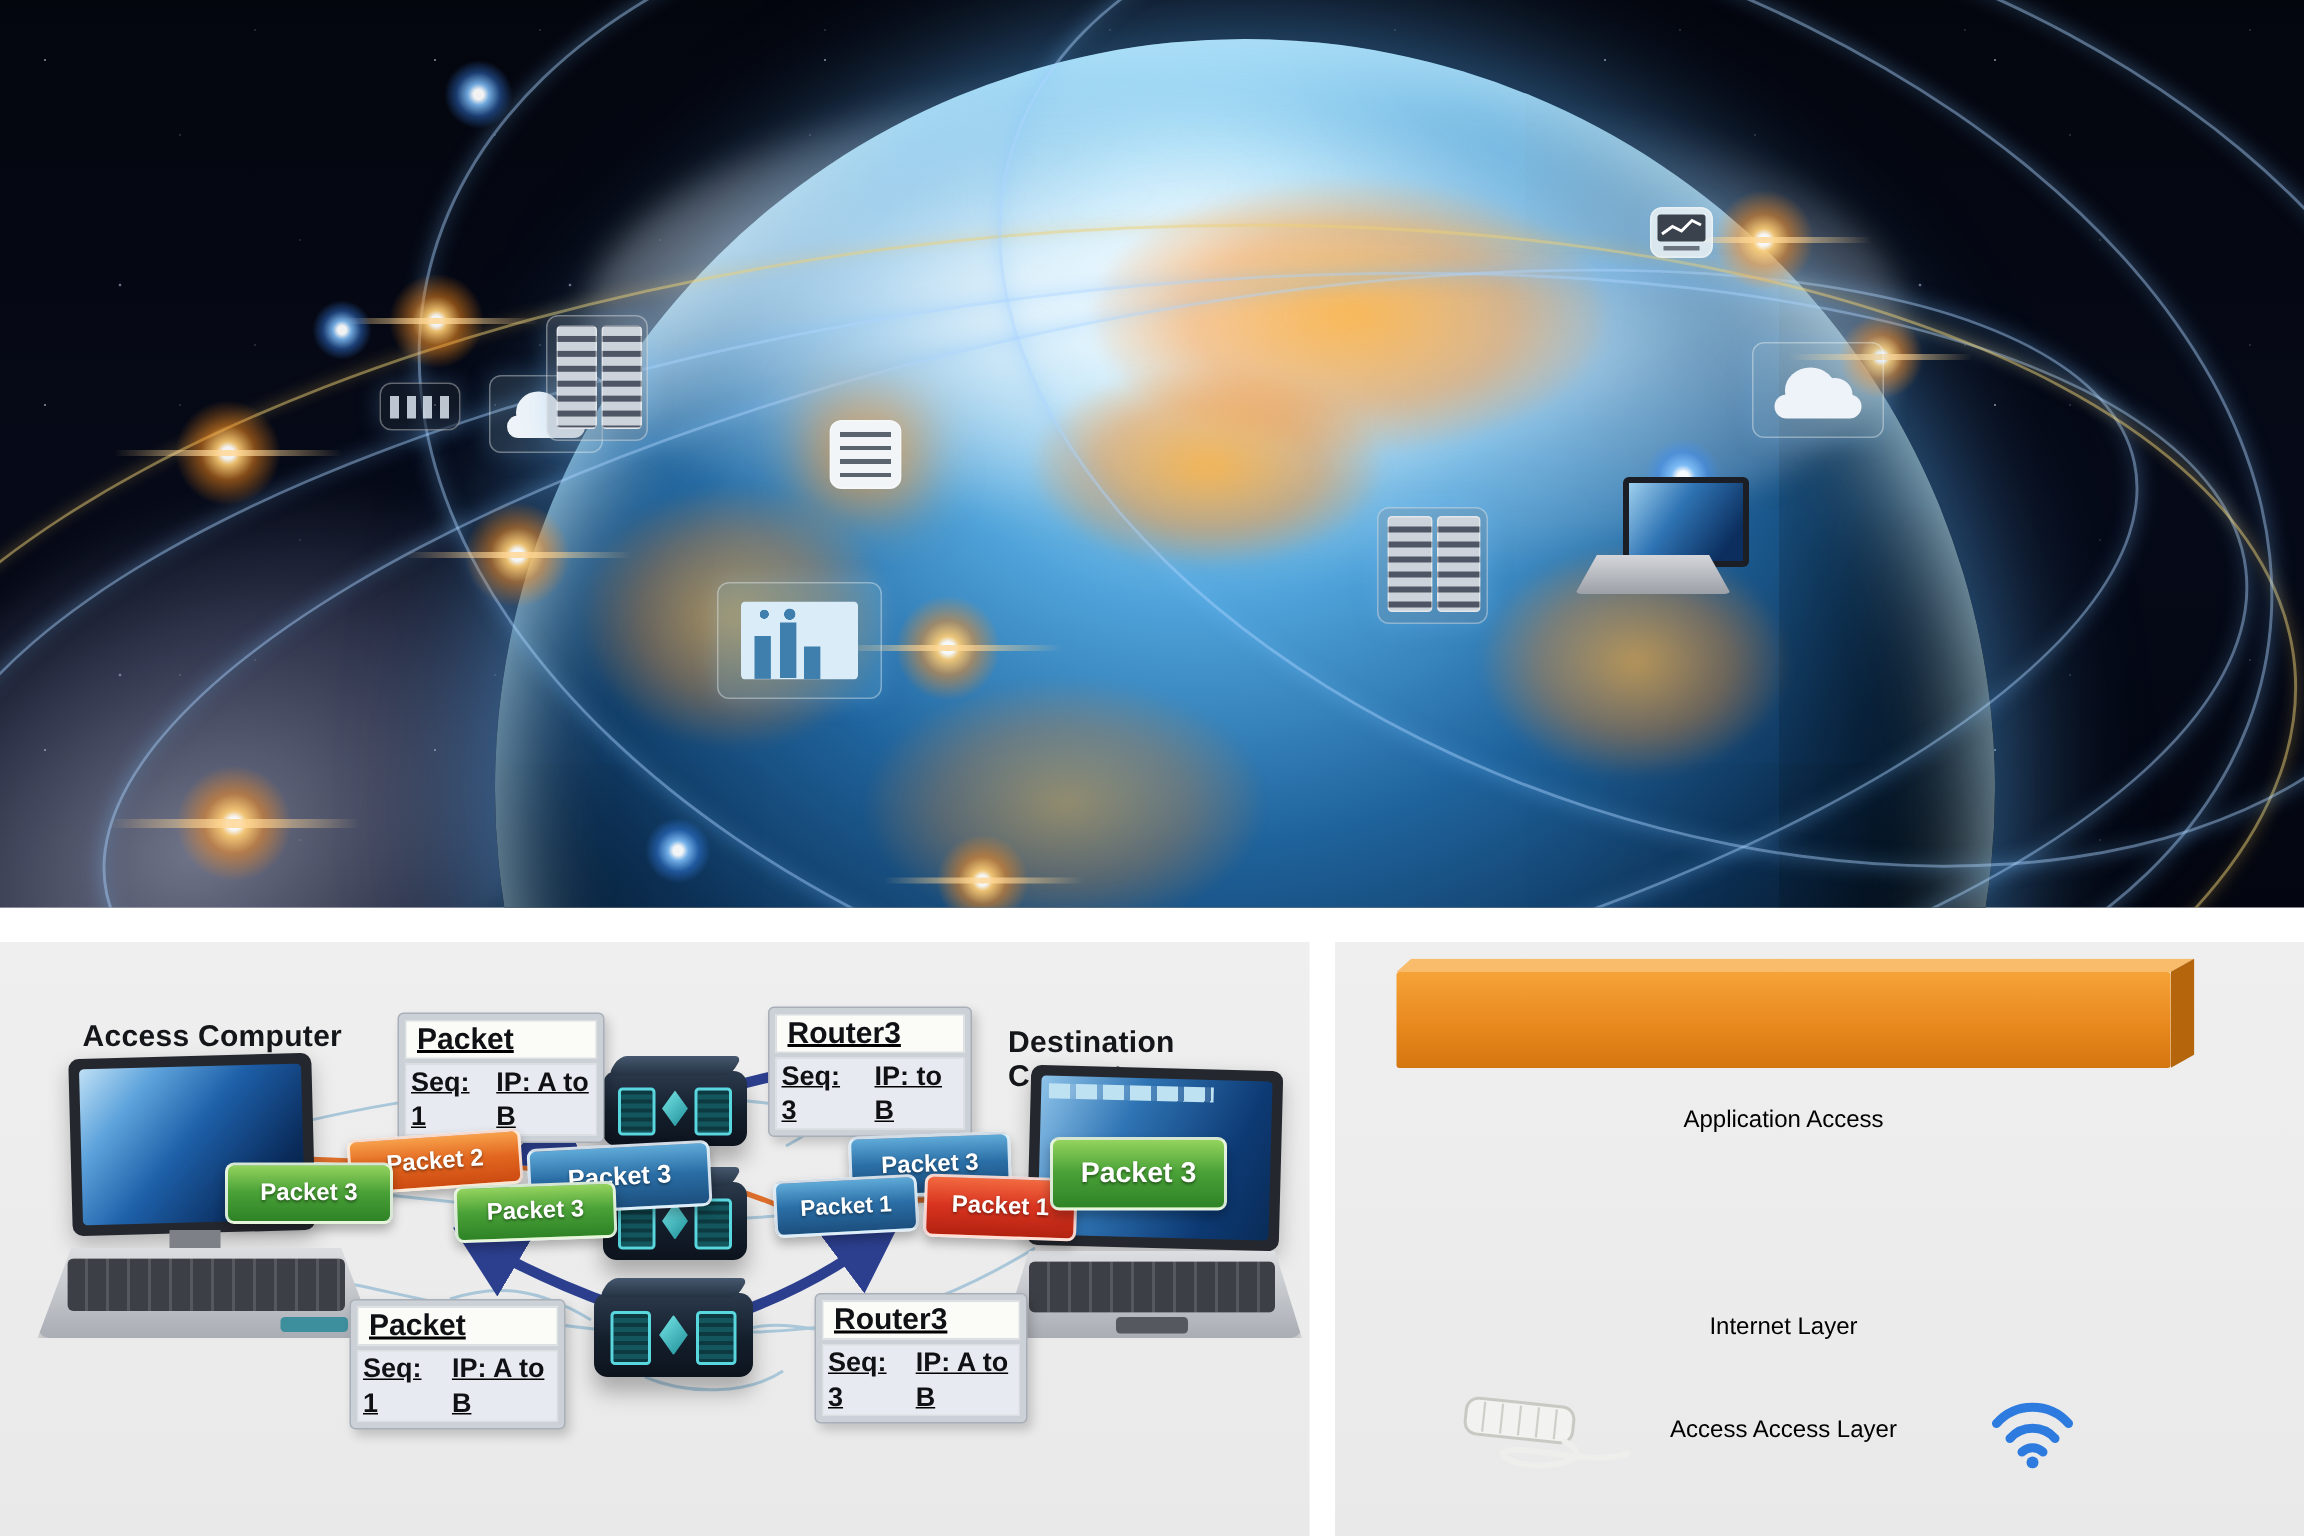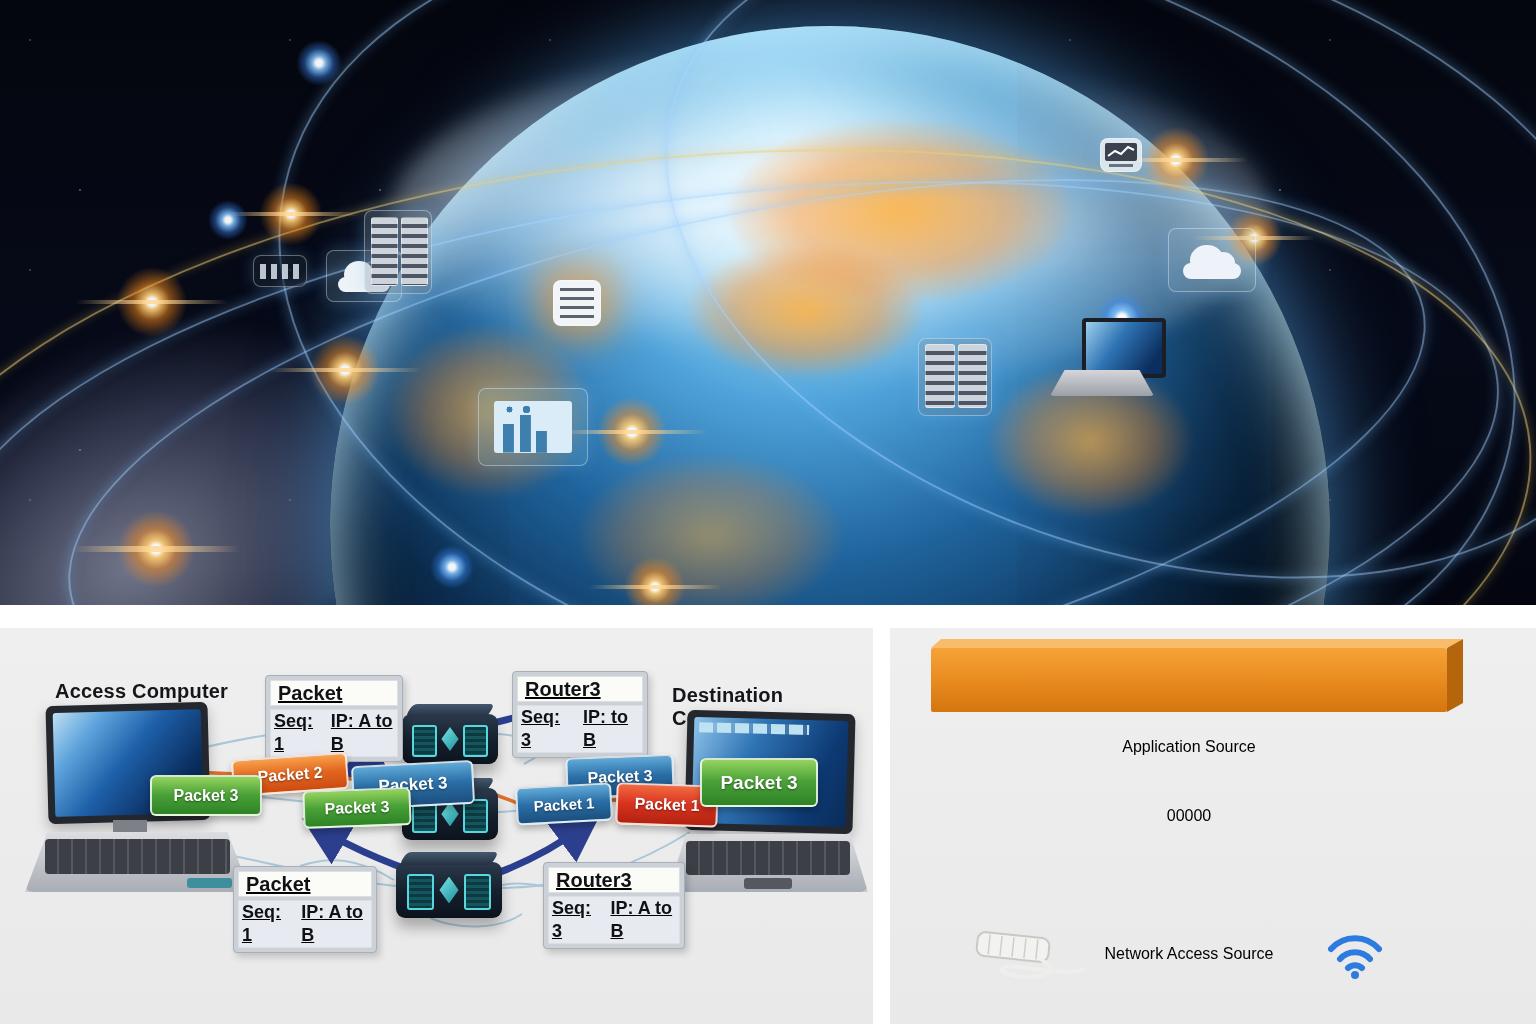--- a/index.html
+++ b/index.html
@@ -371,55 +371,53 @@
         <div class="ic ic-mail"></div>
         <span class="sep down"></span>
         <div class="ic ic-doc"></div>
         <div class="ic ic-globe"></div>
       </div>
     </div>
   </div>
 
   <div class="band b-red" style="top:90px;height:58px;">
     <div class="front">
-        <span class="band-label">Application Source</span>
-      </div>
-  </div>
-
-  <div class="band b-darkred" style="top:155px;height:66px;">
+        <span class="band-label">Application Access</span>
+      </div>
+  </div>
+
+
+  <div class="band b-green" style="top:228px;height:58px;">
     <div class="front">
-      <div class="iconrow">
-        <div class="ic ic-folder"></div>
-        <span class="sep left"></span>
-        <div class="ic ic-table"></div>
-        <span class="sep dot"></span>
-        <div class="ic ic-badge"></div>
-        <span class="sep right"></span>
-        <div class="ic ic-counter"><span>00000</span></div>
-      </div>
-    </div>
-  </div>
-
+      <div class="ic ic-router" style="position:absolute;left:80px;top:-6px;">
+        <div class="lid"></div>
+          <div class="body"></div>
+          <div class="tag"></div>
+      </div>
+      <span class="band-label">Internet Layer</span>
+      <div class="ic ic-earth" style="position:absolute;right:62px;top:0;"></div>
+    </div>
+  </div>
 
   <div class="band b-blue" style="top:293px;height:65px;">
     <div class="front">
       <div class="ic-cable" style="position:absolute;left:40px;top:4px;box-shadow:none;">
         <svg width="120" height="60" viewBox="0 0 120 60">
           <rect x="6" y="10" width="72" height="24" rx="8" fill="#f2f2f0" stroke="#c9c9c4" stroke-width="2" transform="rotate(6 42 22)"></rect>
           <g stroke="#cfcfca" stroke-width="1.5" transform="rotate(6 42 22)">
             <line x1="18" y1="12" x2="18" y2="32"></line>
               <line x1="30" y1="12" x2="30" y2="32"></line>
             <line x1="42" y1="12" x2="42" y2="32"></line>
               <line x1="54" y1="12" x2="54" y2="32"></line>
               <line x1="66" y1="12" x2="66" y2="32"></line>
           </g>
           <path d="M72 36 C96 48 60 56 40 50 C24 45 30 40 48 42 C70 45 100 50 114 44" fill="none" stroke="#eeeeec" stroke-width="4" stroke-linecap="round"></path>
         </svg>
       </div>
-      <span class="band-label">Network Access Source</span>
+      <span class="band-label">Access Access Layer</span>
       <div style="position:absolute;right:60px;top:8px;box-shadow:none;">
         <svg width="64" height="50" viewBox="0 0 64 50">
           <path d="M8 20 A32 32 0 0 1 56 20" fill="none" stroke="#2d7bdf" stroke-width="6" stroke-linecap="round"></path>
           <path d="M17 30 A20 20 0 0 1 47 30" fill="none" stroke="#2d7bdf" stroke-width="6" stroke-linecap="round"></path>
           <path d="M25 39 A10 10 0 0 1 39 39" fill="none" stroke="#2d7bdf" stroke-width="6" stroke-linecap="round"></path>
           <circle cx="32" cy="46" r="4" fill="#2d7bdf"></circle>
         </svg>
       </div>
     </div>
   </div>

